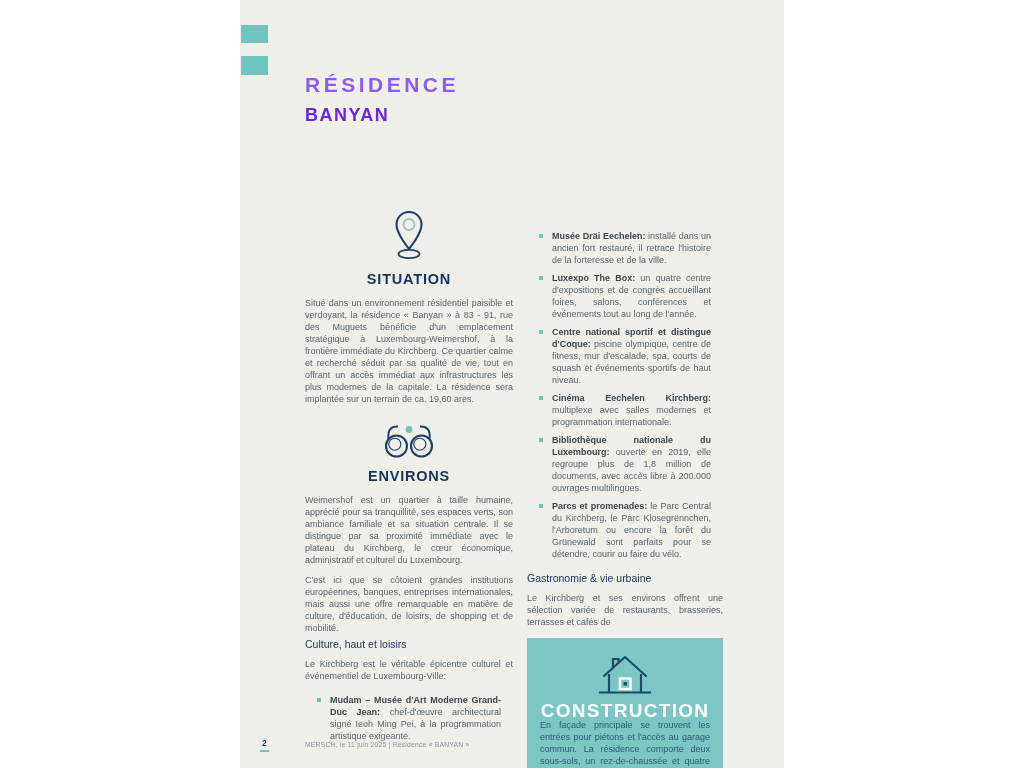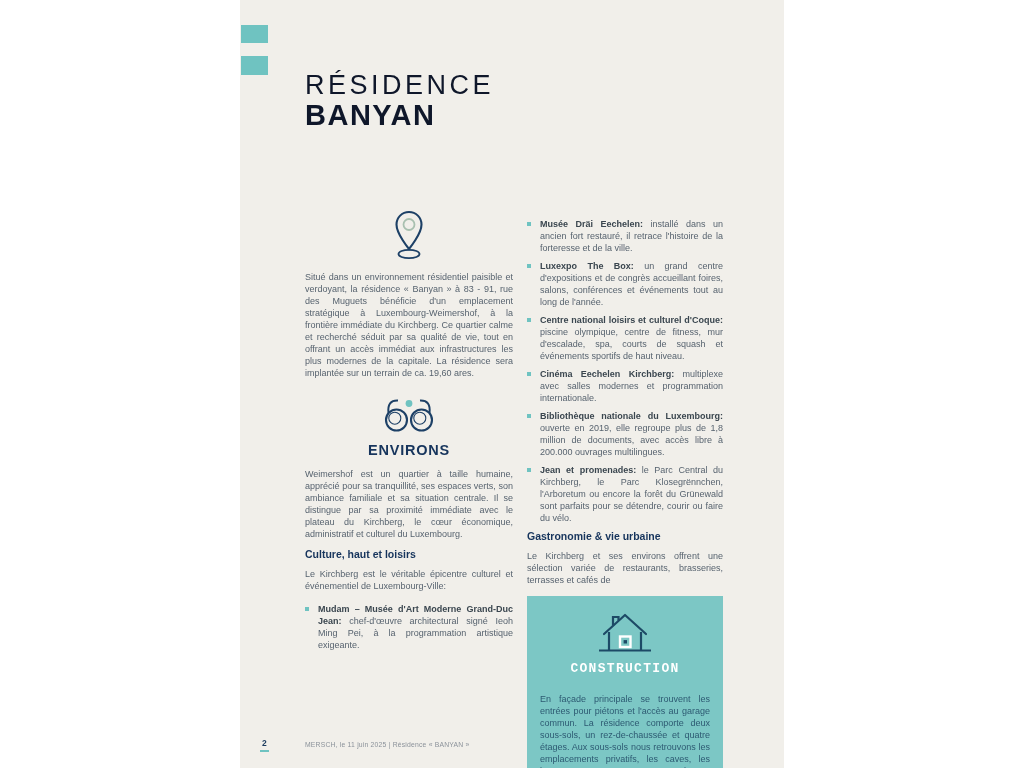--- a/index.html
+++ b/index.html
@@ -18,69 +18,68 @@
   .deco-bar {
     position: absolute; left: 1px;
     width: 27px; height: 18px;
     background: #6fc3c1;
   }
   .deco-bar.b1 { top: 25px; }
   .deco-bar.b2 { top: 56px; height: 19px; }
 
   .title { position: absolute; left: 65px; top: 70px; }
   .title .t1 {
-    display: block; font-size: 27px; line-height: 30px;
-    font-weight: 400; letter-spacing: 3.5px; color: #0f172a;
+    display: block; font-size: 21px; line-height: 30px;
+    font-weight: 700; letter-spacing: 3.5px; color: #8b5cf6;
   }
   .title .t2 {
-    display: block; font-size: 29px; line-height: 30px;
-    font-weight: 800; letter-spacing: 1.5px; color: #0f172a;
+    display: block; font-size: 18px; line-height: 30px;
+    font-weight: 800; letter-spacing: 1.5px; color: #6d28d9;
   }
 
   .col { position: absolute; font-size: 9px; line-height: 12px; color: #57636f; }
   .col-left  { left: 65px;  top: 210px; width: 208px; }
   .col-right { left: 287px; top: 218px; width: 196px; }
 
   .icon-wrap { text-align: center; }
   .icon-pin { margin-bottom: 8px; }
   .icon-binoc { margin-top: 16px; margin-bottom: 6px; }
 
   h2.section {
     font-size: 14.5px; line-height: 16px; font-weight: bold;
     color: #16345c; text-align: center; letter-spacing: 0.8px;
     margin: 0 0 10px 0;
   }
   p.body { text-align: justify; margin: 0 0 8px 0; }
   p.body.tight { margin-bottom: 4px; }
   h3.sub {
-    font-size: 10.5px; line-height: 13px; font-weight: bold;
+    font-size: 10.5px; line-height: 13px; font-weight: normal;
     color: #16345c; margin: 2px 0 7px 0;
   }
   p.intro { text-align: justify; margin: 0 0 11px 0; }
 
-  ul.bullets { list-style: none; margin: 0; padding: 0; }
+  ul.bullets { list-style: none; margin: 12px; padding: 0; }
   ul.bullets li { display: flex; margin: 0 0 6px 0; }
   .marker {
     flex: 0 0 auto; width: 4px; height: 4px;
     background: #6fc3c1; margin: 4px 9px 0 0;
   }
   .btxt { flex: 1 1 auto; text-align: justify; }
   .bt { font-weight: bold; color: #3a464f; }
 
   .construction {
     background: #7cc7c5;
     margin-top: 10px;
     padding: 10px 13px 13px 13px;
   }
   .construction .icon-wrap { margin: 2px 0 2px 0; }
   .cons-title {
-    font-size: 13px; line-height: 15px; font-weight: 800;
+    font-size: 19px; line-height: 15px; font-weight: 800;
     color: #ffffff; text-align: center; letter-spacing: 1.3px;
-    margin: 4px 0 17px 0;
-    font-family: Liberation Mono, monospace;
+    margin: 4px 0 1px 0;
   }
   .cons-body {
     font-size: 9px; line-height: 12px; color: #2d5a72;
     text-align: justify; margin: 0;
   }
 
   .footer { position: absolute; left: 0; top: 736px; width: 544px; height: 20px; }
   .pagenum {
     position: absolute; left: 20px; top: 2px;
     font-size: 8.5px; font-weight: bold; color: #1b3a5e;
@@ -106,35 +105,37 @@
 
   <div class="col col-left">
 
     <div class="icon-wrap icon-pin">
       <svg width="32" height="50" viewBox="0 0 32 50">
         <ellipse cx="16" cy="44" rx="10.5" ry="4.2" fill="none" stroke="#1d4066" stroke-width="1.8"></ellipse>
         <path d="M16 2 C9 2 3.5 7.5 3.5 14.5 C3.5 24 16 39 16 39 C16 39 28.5 24 28.5 14.5 C28.5 7.5 23 2 16 2 Z" fill="#f1efea" stroke="#1d4066" stroke-width="2.1"></path>
         <circle cx="16" cy="14.5" r="5.5" fill="none" stroke="#a9c0b0" stroke-width="1.8"></circle>
       </svg>
     </div>
+    <h2 class="section">SITUATION</h2>
     <p class="body">Situé dans un environnement résidentiel paisible et verdoyant, la résidence « Banyan » à 83 - 91, rue des Muguets bénéficie d'un emplacement stratégique à Luxembourg-Weimershof, à la frontière immédiate du Kirchberg. Ce quartier calme et recherché séduit par sa qualité de vie, tout en offrant un accès immédiat aux infrastructures les plus modernes de la capitale. La résidence sera implantée sur un terrain de ca. 19,60 ares.</p>
 
     <div class="icon-wrap icon-binoc">
       <svg width="54" height="38" viewBox="0 0 54 38">
         <path d="M6.5 18 Q5 5 16 5.5" fill="none" stroke="#1d4066" stroke-width="2"></path>
         <path d="M47.5 18 Q49 5 38 5.5" fill="none" stroke="#1d4066" stroke-width="2"></path>
         <circle cx="14.5" cy="25" r="10.5" fill="#f1efea" stroke="#1d4066" stroke-width="2.1"></circle>
         <circle cx="39.5" cy="25" r="10.5" fill="#f1efea" stroke="#1d4066" stroke-width="2.1"></circle>
         <circle cx="12.8" cy="23.2" r="6" fill="none" stroke="#1d4066" stroke-width="1.1"></circle>
         <circle cx="37.8" cy="23.2" r="6" fill="none" stroke="#1d4066" stroke-width="1.1"></circle>
         <circle cx="27" cy="8.5" r="3.4" fill="#6fc3c1"></circle>
       </svg>
     </div>
     <h2 class="section">ENVIRONS</h2>
     <p class="body">Weimershof est un quartier à taille humaine, apprécié pour sa tranquillité, ses espaces verts, son ambiance familiale et sa situation centrale. Il se distingue par sa proximité immédiate avec le plateau du Kirchberg, le cœur économique, administratif et culturel du Luxembourg.</p>
+    <p class="body tight">C'est ici que se côtoient grandes institutions européennes, banques, entreprises internationales, mais aussi une offre remarquable en matière de culture, d'éducation, de loisirs, de shopping et de mobilité.</p>
 
     <h3 class="sub">Culture, haut et loisirs</h3>
     <p class="intro">Le Kirchberg est le véritable épicentre culturel et événementiel de Luxembourg-Ville:</p>
 
     <ul class="bullets">
       <li>
         <span class="marker"></span>
         <span class="btxt"><span class="bt">Mudam – Musée d'Art Moderne Grand-Duc Jean:</span> <span>chef-d'œuvre architectural signé Ieoh Ming Pei, à la programmation artistique exigeante.</span></span>
       </li>
     </ul>
@@ -142,37 +143,37 @@
 
   <div class="col col-right">
 
     <ul class="bullets">
       <li>
         <span class="marker"></span>
         <span class="btxt"><span class="bt">Musée Dräi Eechelen:</span> <span>installé dans un ancien fort restauré, il retrace l'histoire de la forteresse et de la ville.</span></span>
       </li>
       <li>
         <span class="marker"></span>
-        <span class="btxt"><span class="bt">Luxexpo The Box:</span> <span>un grand centre d'expositions et de congrès accueillant foires, salons, conférences et événements tout au long de l'année.</span></span>
-      </li>
-      <li>
-        <span class="marker"></span>
-        <span class="btxt"><span class="bt">Centre national loisirs et culturel d'Coque:</span> <span>piscine olympique, centre de fitness, mur d'escalade, spa, courts de squash et événements sportifs de haut niveau.</span></span>
+        <span class="btxt"><span class="bt">Luxexpo The Box:</span> <span>un quatre centre d'expositions et de congrès accueillant foires, salons, conférences et événements tout au long de l'année.</span></span>
+      </li>
+      <li>
+        <span class="marker"></span>
+        <span class="btxt"><span class="bt">Centre national sportif et distingue d'Coque:</span> <span>piscine olympique, centre de fitness, mur d'escalade, spa, courts de squash et événements sportifs de haut niveau.</span></span>
       </li>
       <li>
         <span class="marker"></span>
         <span class="btxt"><span class="bt">Cinéma Eechelen Kirchberg:</span> <span>multiplexe avec salles modernes et programmation internationale.</span></span>
       </li>
       <li>
         <span class="marker"></span>
         <span class="btxt"><span class="bt">Bibliothèque nationale du Luxembourg:</span> <span>ouverte en 2019, elle regroupe plus de 1,8 million de documents, avec accès libre à 200.000 ouvrages multilingues.</span></span>
       </li>
       <li>
         <span class="marker"></span>
-        <span class="btxt"><span class="bt">Jean et promenades:</span> <span>le Parc Central du Kirchberg, le Parc Klosegrënnchen, l'Arboretum ou encore la forêt du Grünewald sont parfaits pour se détendre, courir ou faire du vélo.</span></span>
+        <span class="btxt"><span class="bt">Parcs et promenades:</span> <span>le Parc Central du Kirchberg, le Parc Klosegrënnchen, l'Arboretum ou encore la forêt du Grünewald sont parfaits pour se détendre, courir ou faire du vélo.</span></span>
       </li>
     </ul>
 
     <h3 class="sub">Gastronomie &amp; vie urbaine</h3>
     <p class="body tight">Le Kirchberg et ses environs offrent une sélection variée de restaurants, brasseries, terrasses et cafés de</p>
 
     <div class="construction">
       <div class="icon-wrap">
         <svg width="58" height="46" viewBox="0 0 58 46">
           <line x1="3" y1="42.5" x2="55" y2="42.5" stroke="#1d4a66" stroke-width="2.2"></line>

